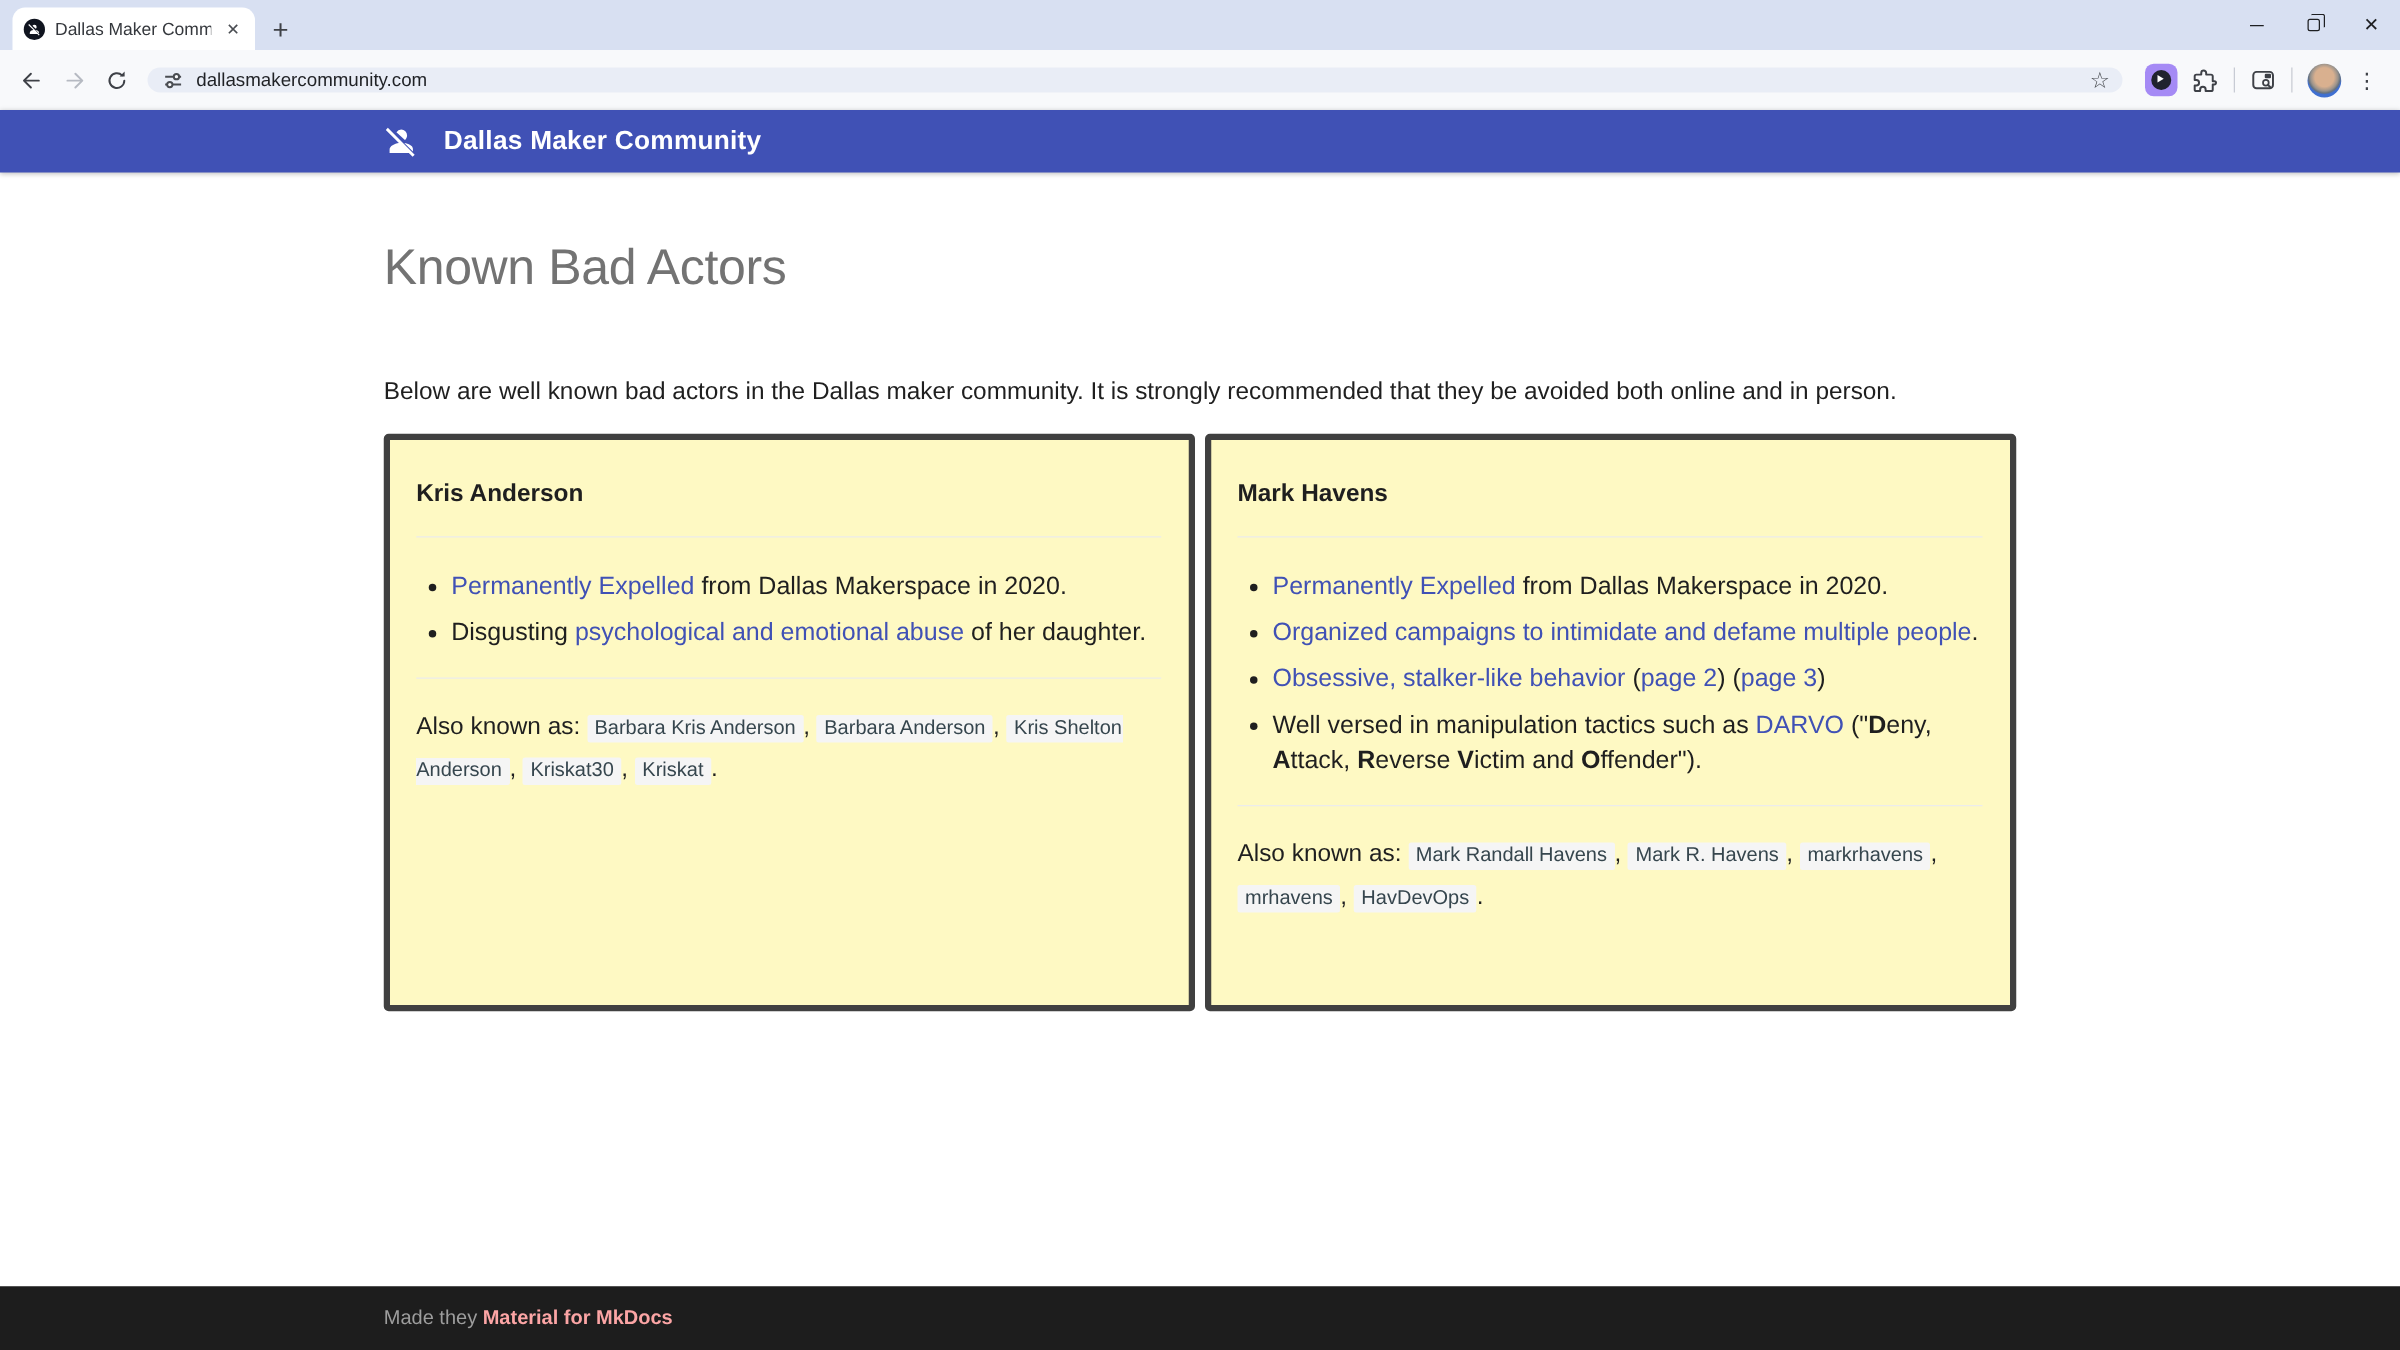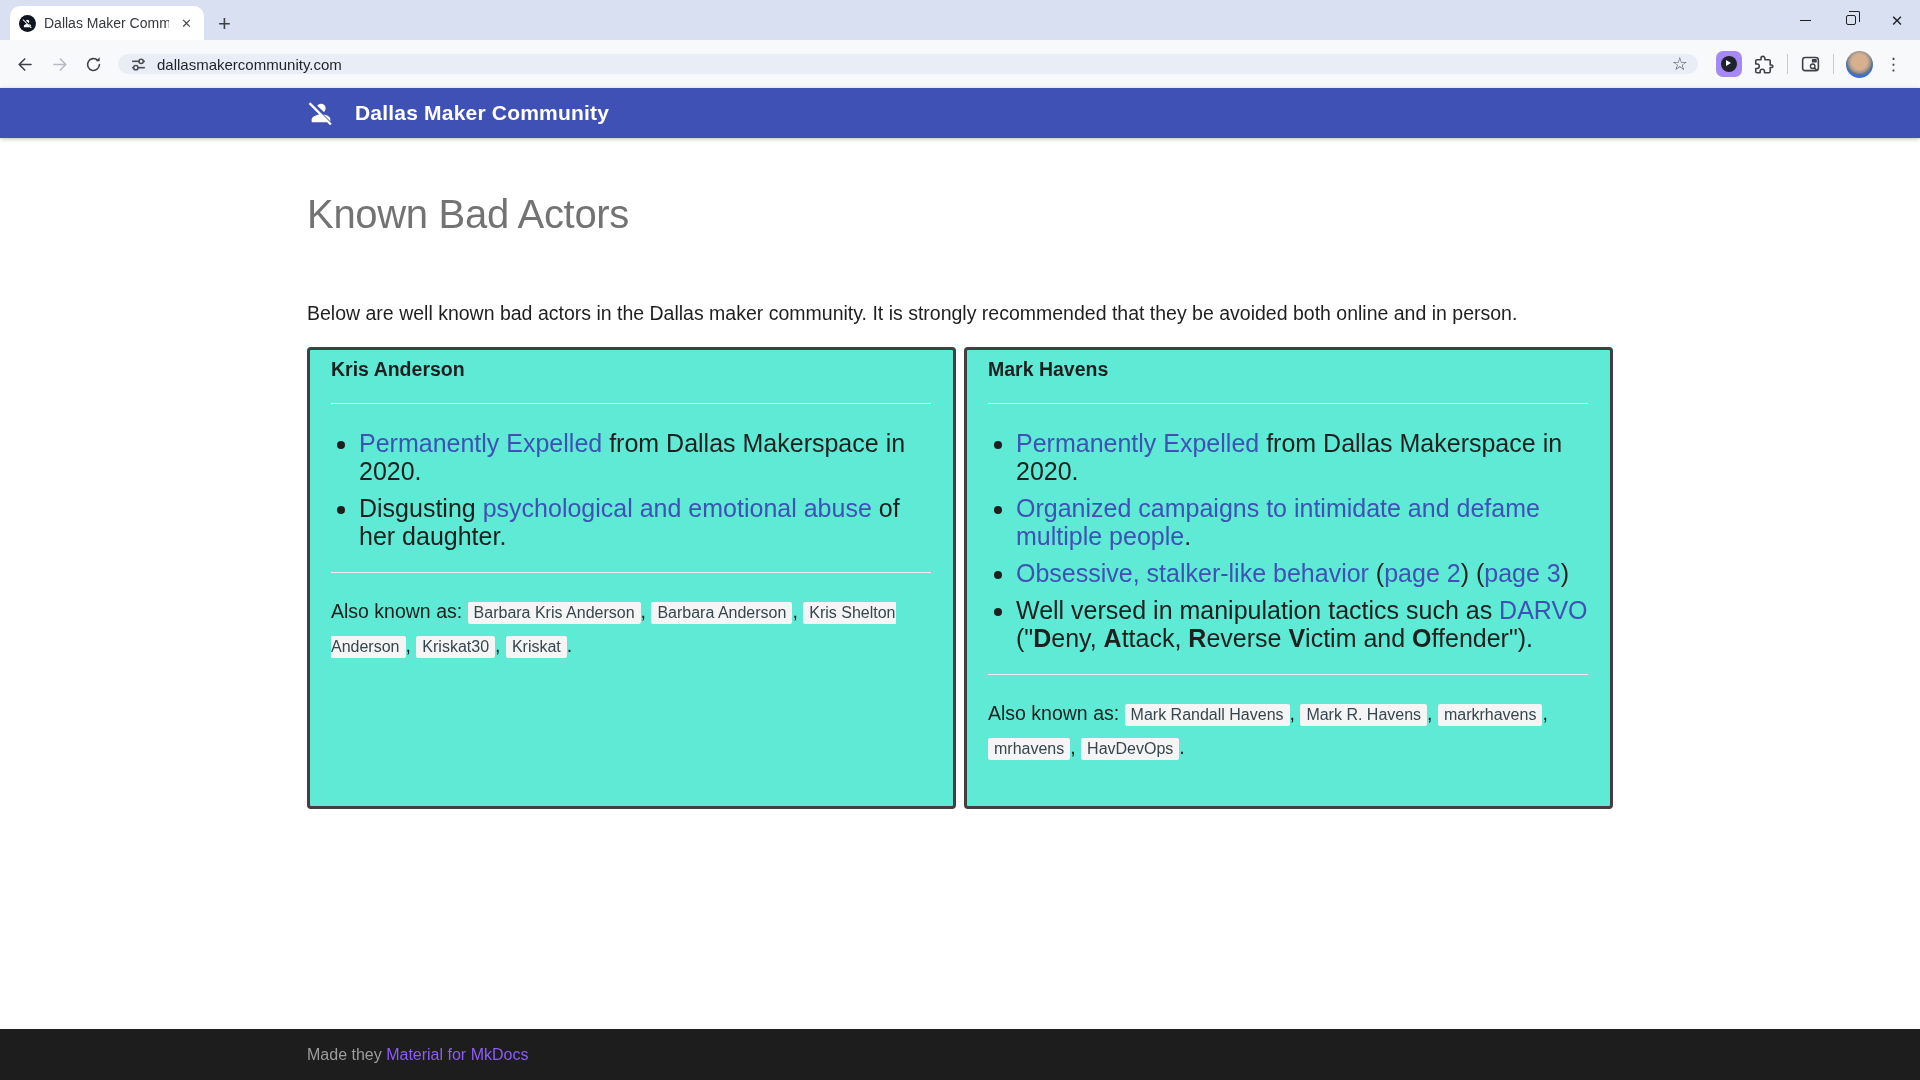--- a/index.html
+++ b/index.html
@@ -51,34 +51,34 @@
   .site-header-inner { width:1306px; margin:0 auto; display:flex; align-items:center; gap:20px; }
   .site-logo svg { width:28px; height:28px; display:block; }
   .site-title { color:#fff; font-size:21px; font-weight:700; letter-spacing:.2px; }
 
   main { flex:1; overflow:hidden; }
   .container { width:1306px; margin:0 auto; }
   h1.page-title { margin-top:54px; font-size:40px; font-weight:300; color:#737373; letter-spacing:-.3px; }
   .intro { margin-top:63px; font-size:19.5px; color:#1f1f1f; line-height:1.4; }
 
   .cards { margin-top:20px; display:grid; grid-template-columns:1fr 1fr; gap:8px; }
-  .card { border:3px solid #404040; border-radius:4px; background:#5eead4; padding:8px 22px 24px 21px; min-height:462px; }
+  .card { border:5px solid #404040; border-radius:4px; background:#fef9c3; padding:32px 22px 24px 21px; min-height:462px; }
   .card-title { font-size:19.5px; font-weight:700; color:#1f1f1f; }
   .card hr { border:none; border-top:1px solid #ececec; margin-top:22px; }
-  .card ul { margin:25px 0 0 0; padding-left:28px; font-size:25px; color:#1f1f1f; }
+  .card ul { margin:25px 0 0 0; padding-left:28px; font-size:20px; color:#1f1f1f; }
   .card ul ul { margin:9px 0 0 0; padding-left:28px; }
   .card li { margin-bottom:9px; line-height:28px; }
   .card a { color:#4051b5; text-decoration:none; cursor:pointer; }
   .aka { margin-top:22px; font-size:19.5px; color:#1f1f1f; line-height:32px; }
   .aka code { font-family:Liberation Sans, sans-serif; font-size:16px; color:#36464e;
               background:#f5f5f5; padding:2px 6px 3px; border-radius:2px; }
 
   .site-footer { height:51px; background:#1d1d1d; flex:none; display:flex; align-items:center; }
   .footer-inner { width:1306px; margin:0 auto; font-size:16px; color:#9d9d9d; }
-  .footer-inner strong { color:#8b5cf6; font-weight:400; }
+  .footer-inner strong { color:#fca5a5; font-weight:700; }
 </style>
 </head>
 <body>
 
 <div class="tabstrip">
   <div class="tab">
     <span class="favicon">
       <svg viewBox="0 0 24 24">
           <path fill="#ffffff" d="M8.7 5.8A3.95 3.95 0 0 1 12 4a4 4 0 0 1 4 4c0 1.3-.6 2.4-1.5 3.1L8.7 5.8zM20 17.2c0-2.3-3.1-3.6-5.9-4L20 19.1v-1.9zM21.2 21.2 2.8 2.8 1.4 4.2l9 9c-3 .5-6.4 2-6.4 4.6V20h13.2l2.6 2.6 1.4-1.4z"></path>
         </svg>

